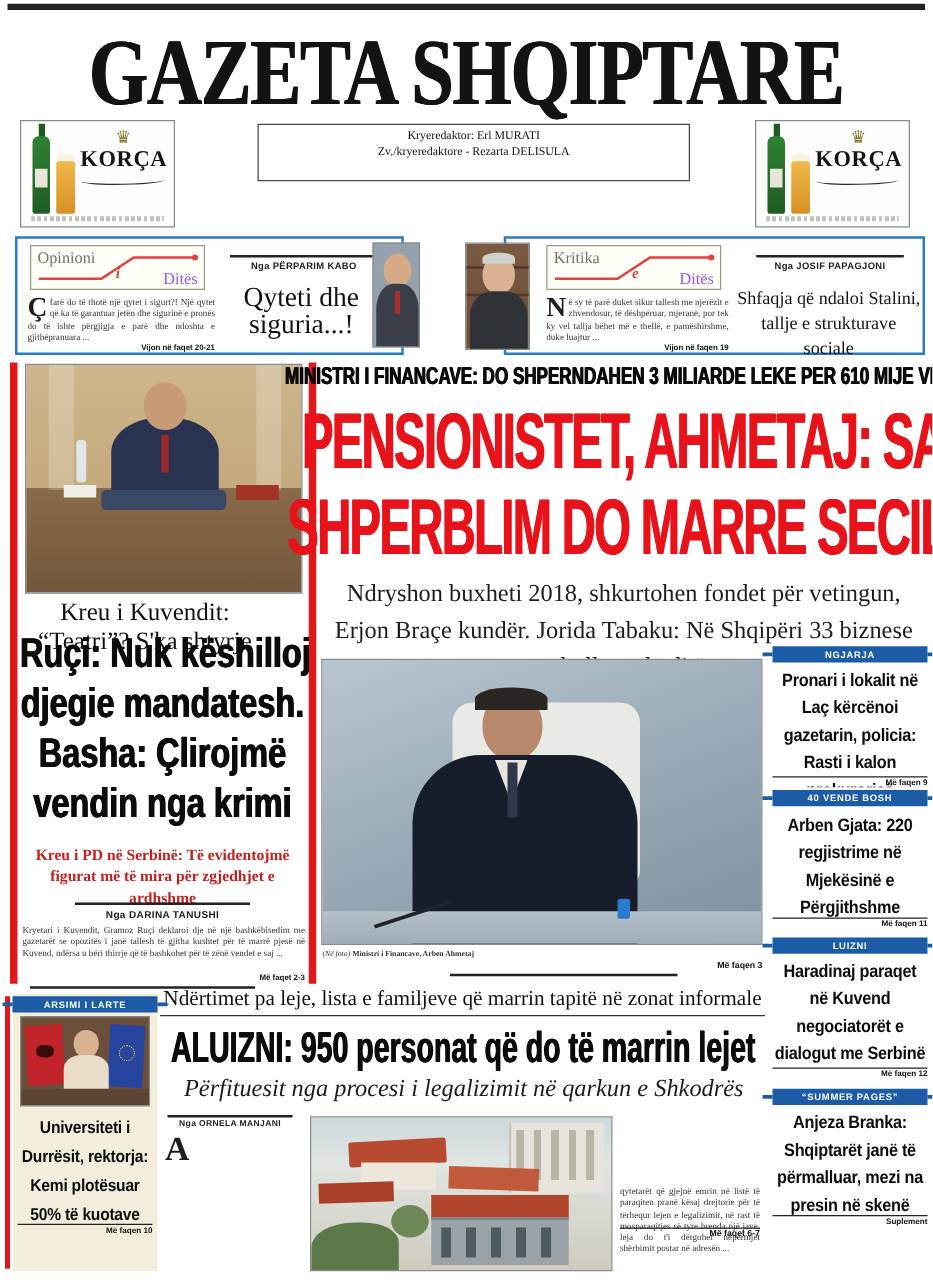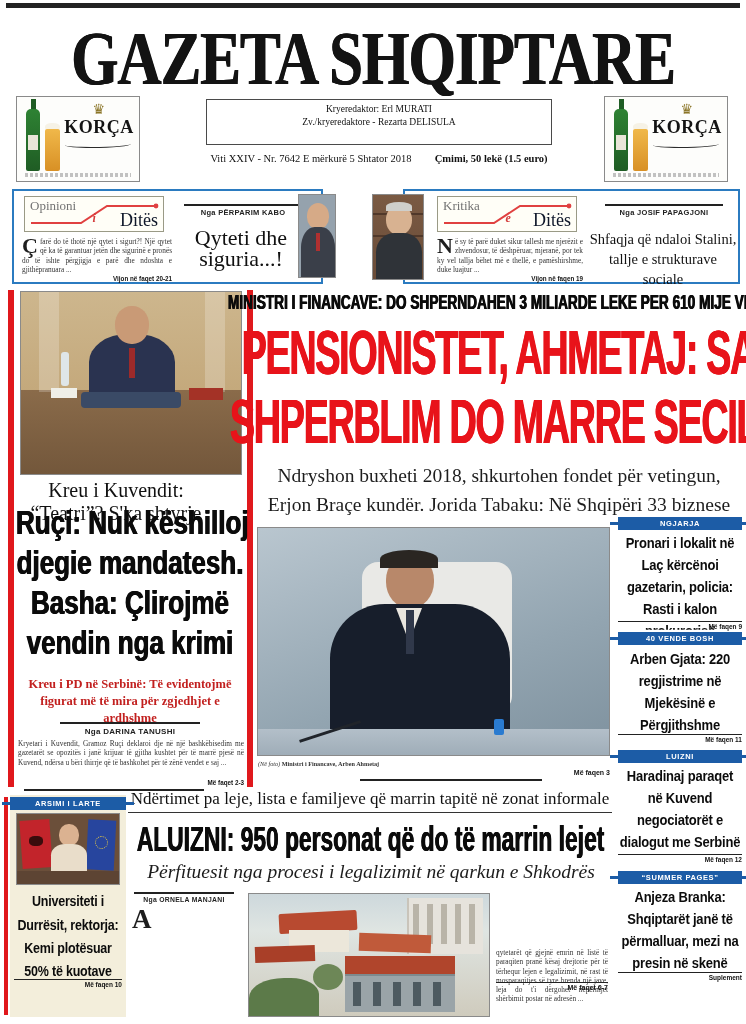--- a/index.html
+++ b/index.html
@@ -11,21 +11,21 @@
   .nw{white-space:nowrap}
   .flexc{display:flex;justify-content:center}
   .fat{text-shadow:.45px 0 currentColor,-.45px 0 currentColor}
 
   .masthead-title{width:100%;text-align:center;font-weight:bold;font-size:61px;
     letter-spacing:-1px;transform:scaleY(1.24);transform-origin:center top;color:#131313}
 
   .bluebox{border:2px solid #2b7bc0;background:#fff}
   .logo-box{border:1px solid #9a9a86;background:#fffef7;position:relative}
   .logo-top{position:absolute;left:5px;top:1px;font-size:13px;color:#737373}
-  .logo-bot{position:absolute;right:5px;bottom:0;font-size:18px;color:#0f172a}
+  .logo-bot{position:absolute;right:5px;bottom:0;font-size:13px;color:#8b5cf6}
   .logo-mid{position:absolute;left:49%;top:40%;color:#d43c3c;font-style:italic;font-size:12px;font-weight:bold}
 
   .small-body{font-size:7.3px;line-height:1.27;color:#333;text-align:justify}
   .dropcap{float:left;font-size:22px;line-height:18px;font-weight:bold;padding-right:2px;color:#1d1d1d}
   .more{font-weight:bold;font-size:6.3px;text-align:right;color:#111;font-family:"Liberation Sans",sans-serif}
   .byline-sm{font-family:"Liberation Sans",sans-serif;font-weight:bold;font-size:7.5px;
     text-align:center;color:#222;letter-spacing:.3px}
   .rule{background:#222}
 
   .ribbon{background:#1c5ca6;color:#fff;font:bold 7.5px "Liberation Sans",sans-serif;
@@ -65,25 +65,20 @@
     <div class="phi c" style="right:2px;top:20px;width:76px;font-weight:bold;font-size:18px;letter-spacing:.5px;color:#141414">KORÇA</div>
     <div class="phi" style="right:8px;top:44px;width:66px;height:7px;border-bottom:1.5px solid #2a2a2a;border-radius:0 0 60% 40%"></div>
     <div class="phi" style="left:8px;right:8px;bottom:4px;height:4px;background:repeating-linear-gradient(90deg,#9a9a9a 0 3px,transparent 3px 5px);opacity:.6"></div>
   </div>
 
   <div class="abs c" style="left:206px;top:99px;width:346px;height:46px;border:1.5px solid #4a4a4a;padding-top:3px">
     <div style="font-size:9.5px;line-height:13px">Kryeredaktor: Erl MURATI</div>
     <div style="font-size:9.5px;line-height:13px">Zv./kryeredaktore - Rezarta DELISULA</div>
   </div>
 
-  <div class="abs c" style="left:156px;top:153px;width:446px;font-size:10.5px">
-    <span>Viti XXIV - Nr. 7642  E mërkurë 5 Shtator 2018</span>
-    <span style="display:inline-block;width:18px"></span>
-    <b>Çmimi, 50 lekë (1.5 euro)</b>
-  </div>
 
   <div class="abs ph" style="left:604px;top:96px;width:124px;height:86px;background:#fdfdfb">
     <div class="phi" style="left:14px;top:2px;width:5px;height:13px;background:#1f5c24"></div>
     <div class="phi" style="left:9px;top:12px;width:14px;height:62px;background:linear-gradient(#2e8233,#1f5c24);border-radius:5px 5px 2px 2px"></div>
     <div class="phi" style="left:11px;top:38px;width:10px;height:15px;background:#e9e5d8"></div>
     <div class="phi" style="left:28px;top:26px;width:15px;height:8px;background:#f6f2e6;border-radius:45%"></div>
     <div class="phi" style="left:28px;top:32px;width:15px;height:42px;background:linear-gradient(#f0b84a,#d89025);border-radius:2px"></div>
     <div class="phi" style="right:34px;top:4px;font-size:14px;color:#8a7426">♛</div>
     <div class="phi c" style="right:2px;top:20px;width:76px;font-weight:bold;font-size:18px;letter-spacing:.5px;color:#141414">KORÇA</div>
     <div class="phi" style="right:8px;top:44px;width:66px;height:7px;border-bottom:1.5px solid #2a2a2a;border-radius:0 0 60% 40%"></div>
@@ -159,21 +154,21 @@
   <div class="abs c" style="left:14px;top:479px;width:204px;font-size:20px">Kreu i Kuvendit: “Teatri”? S'ka shtyrje</div>
   <div class="abs" style="left:16px;top:503px;width:228px">
     <div class="blk-hl c nw fat" style="font-size:26px;height:40px;transform:scaleY(1.28);transform-origin:center top">Ruçi: Nuk këshilloj</div>
     <div class="blk-hl c nw fat" style="font-size:26px;height:40px;transform:scaleY(1.28);transform-origin:center top">djegie mandatesh.</div>
     <div class="blk-hl c nw fat" style="font-size:26px;height:40px;transform:scaleY(1.28);transform-origin:center top">Basha: Çlirojmë</div>
     <div class="blk-hl c nw fat" style="font-size:26px;height:40px;transform:scaleY(1.28);transform-origin:center top">vendin nga krimi</div>
   </div>
   <div class="abs c" style="left:18px;top:676px;width:224px;font-size:12.5px;line-height:17px;font-weight:bold;color:#c2201f">Kreu i PD në Serbinë: Të evidentojmë figurat më të mira për zgjedhjet e ardhshme</div>
   <div class="abs rule" style="left:60px;top:722px;width:140px;height:2px"></div>
   <div class="abs byline-sm" style="left:16px;top:727px;width:228px;font-size:8px">Nga DARINA TANUSHI</div>
-  <div class="abs small-body" style="left:18px;top:739px;width:226px;height:40px;overflow:hidden">Kryetari i Kuvendit, Gramoz Ruçi deklaroi dje në një bashkëbisedim me gazetarët se opozitës i janë krijuar të gjitha kushtet për të marrë pjesë në Kuvend, ndërsa u bëri thirrje që të bashkohet për të zënë vendet e saj ...</div>
+  <div class="abs small-body" style="left:18px;top:739px;width:226px;height:40px;overflow:hidden">Kryetari i Kuvendit, Gramoz Ruçi deklaroi dje në një bashkëbisedim me gazetarët se opozitës i janë tallesh të gjitha kushtet për të marrë pjesë në Kuvend, ndërsa u bëri thirrje që të bashkohet për të zënë vendet e saj ...</div>
   <div class="abs more" style="left:18px;top:779px;width:226px">Më faqet 2-3</div>
   <div class="abs rule" style="left:24px;top:789px;width:180px;height:2px"></div>
 
   <div class="abs flexc" style="left:258px;top:291px;width:482px;height:22px">
     <span class="blk-hl nw fat" style="font-size:15.5px;transform:scale(.88,1.25);transform-origin:center top">MINISTRI I FINANCAVE: DO SHPERNDAHEN 3 MILIARDE LEKE PER 610 MIJE VETA</span>
   </div>
   <div class="abs flexc" style="left:258px;top:317px;width:482px;height:70px">
     <span class="red-line fat" style="transform:scale(.9,1.5);transform-origin:center top">PENSIONISTET, AHMETAJ: SA</span>
   </div>
   <div class="abs flexc" style="left:258px;top:386px;width:482px;height:70px">

